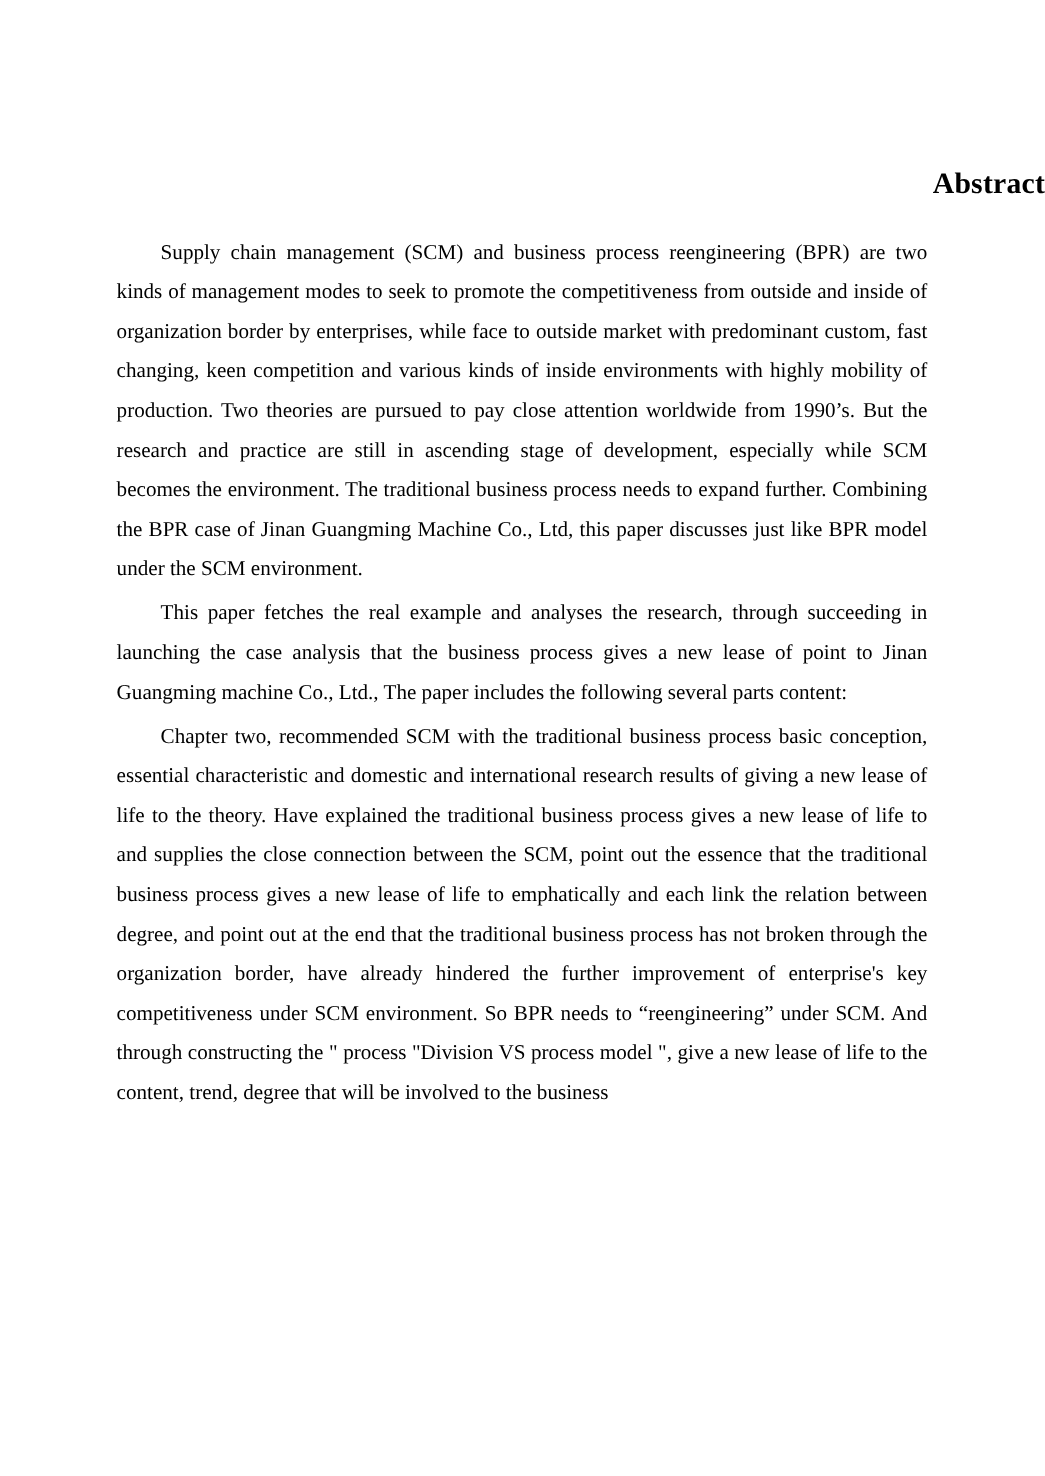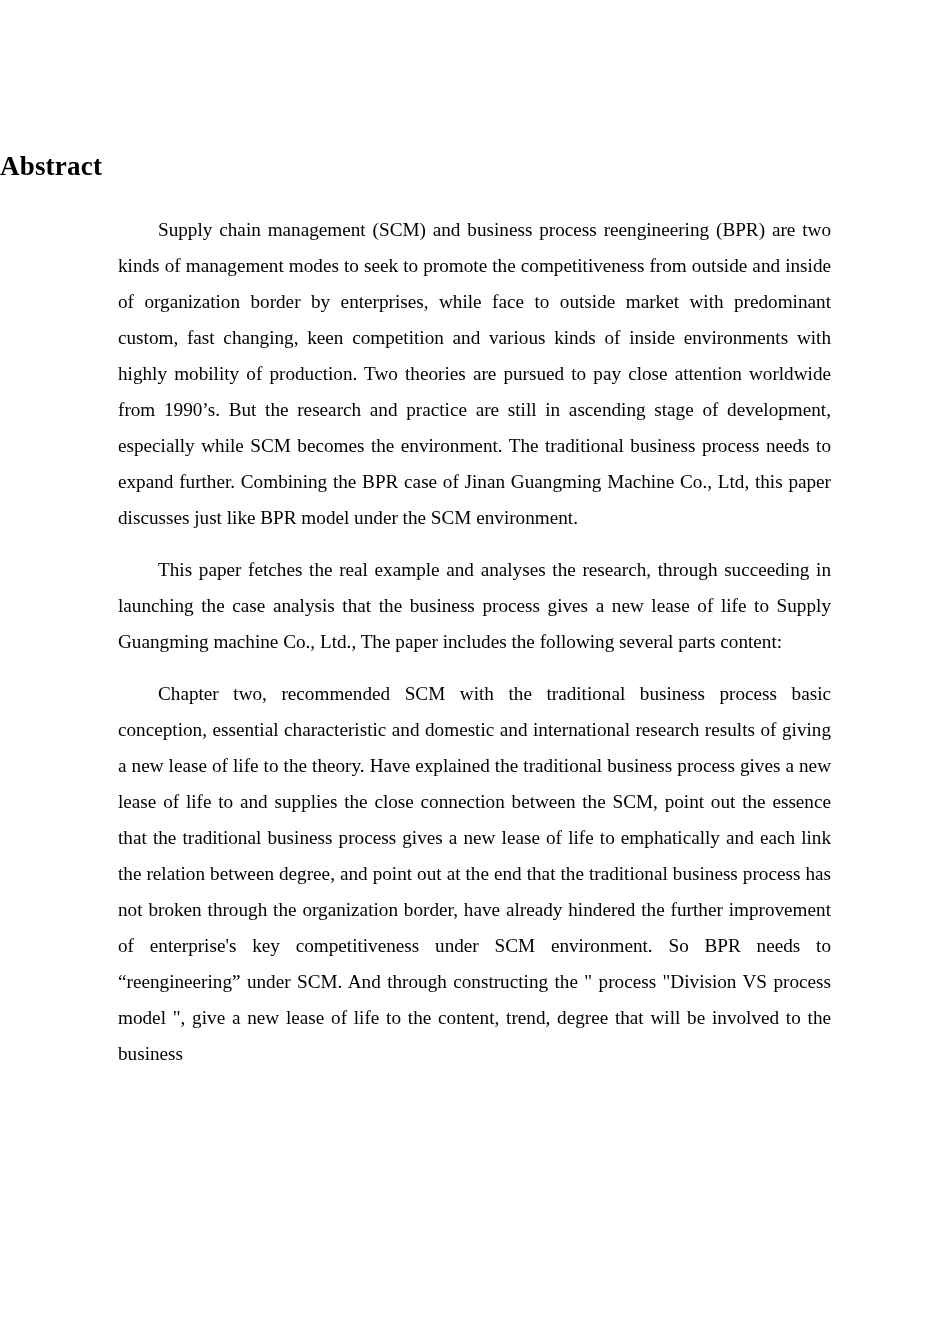--- a/index.html
+++ b/index.html
@@ -22,52 +22,52 @@
     height: 1342px;
     background: #ffffff;
     box-sizing: border-box;
   }
   .page-header-space {
     height: 150px;
   }
   .doc-title {
     font-size: 27px;
     font-weight: bold;
-    text-align: left;
+    text-align: right;
     letter-spacing: 0.2px;
     line-height: 32px;
     margin: 0;
     padding: 0;
   }
   .body-block {
     margin-top: 30px;
     padding-left: 102px;
     padding-right: 103px;
   }
   .para {
     font-size: 19.2px;
     line-height: 36px;
     text-align: justify;
     text-justify: inter-word;
     text-indent: 40px;
-    margin: 16px;
+    margin: 4px;
     padding: 0;
     word-spacing: 0px;
     hyphens: none;
     -webkit-hyphens: none;
   }
 </style>
 </head>
 <body>
 
 <div class="page">
 
   <div class="page-header-space"></div>
 
   <h1 class="doc-title">Abstract</h1>
 
   <div class="body-block">
     <p class="para">Supply chain management (SCM) and business process reengineering (BPR) are two kinds of management modes to seek to promote the competitiveness from outside and inside of organization border by enterprises, while face to outside market with predominant custom, fast changing, keen competition and various kinds of inside environments with highly mobility of production. Two theories are pursued to pay close attention worldwide from 1990’s. But the research and practice are still in ascending stage of development, especially while SCM becomes the environment. The traditional business process needs to expand further. Combining the BPR case of Jinan Guangming Machine Co., Ltd, this paper discusses just like BPR model under the SCM environment.</p>
-    <p class="para">This paper fetches the real example and analyses the research, through succeeding in launching the case analysis that the business process gives a new lease of life to Supply Guangming machine Co., Ltd., The paper includes the following several parts content:</p>
+    <p class="para">This paper fetches the real example and analyses the research, through succeeding in launching the case analysis that the business process gives a new lease of point to Jinan Guangming machine Co., Ltd., The paper includes the following several parts content:</p>
     <p class="para">Chapter two, recommended SCM with the traditional business process basic conception, essential characteristic and domestic and international research results of giving a new lease of life to the theory. Have explained the traditional business process gives a new lease of life to and supplies the close connection between the SCM, point out the essence that the traditional business process gives a new lease of life to emphatically and each link the relation between degree, and point out at the end that the traditional business process has not broken through the organization border, have already hindered the further improvement of enterprise's key competitiveness under SCM environment. So BPR needs to  “reengineering” under SCM. And through constructing the " process "Division VS process model ", give a new lease of life to the content, trend, degree that will be involved to the business</p>
   </div>
 
 </div>
 
 </body></html>

